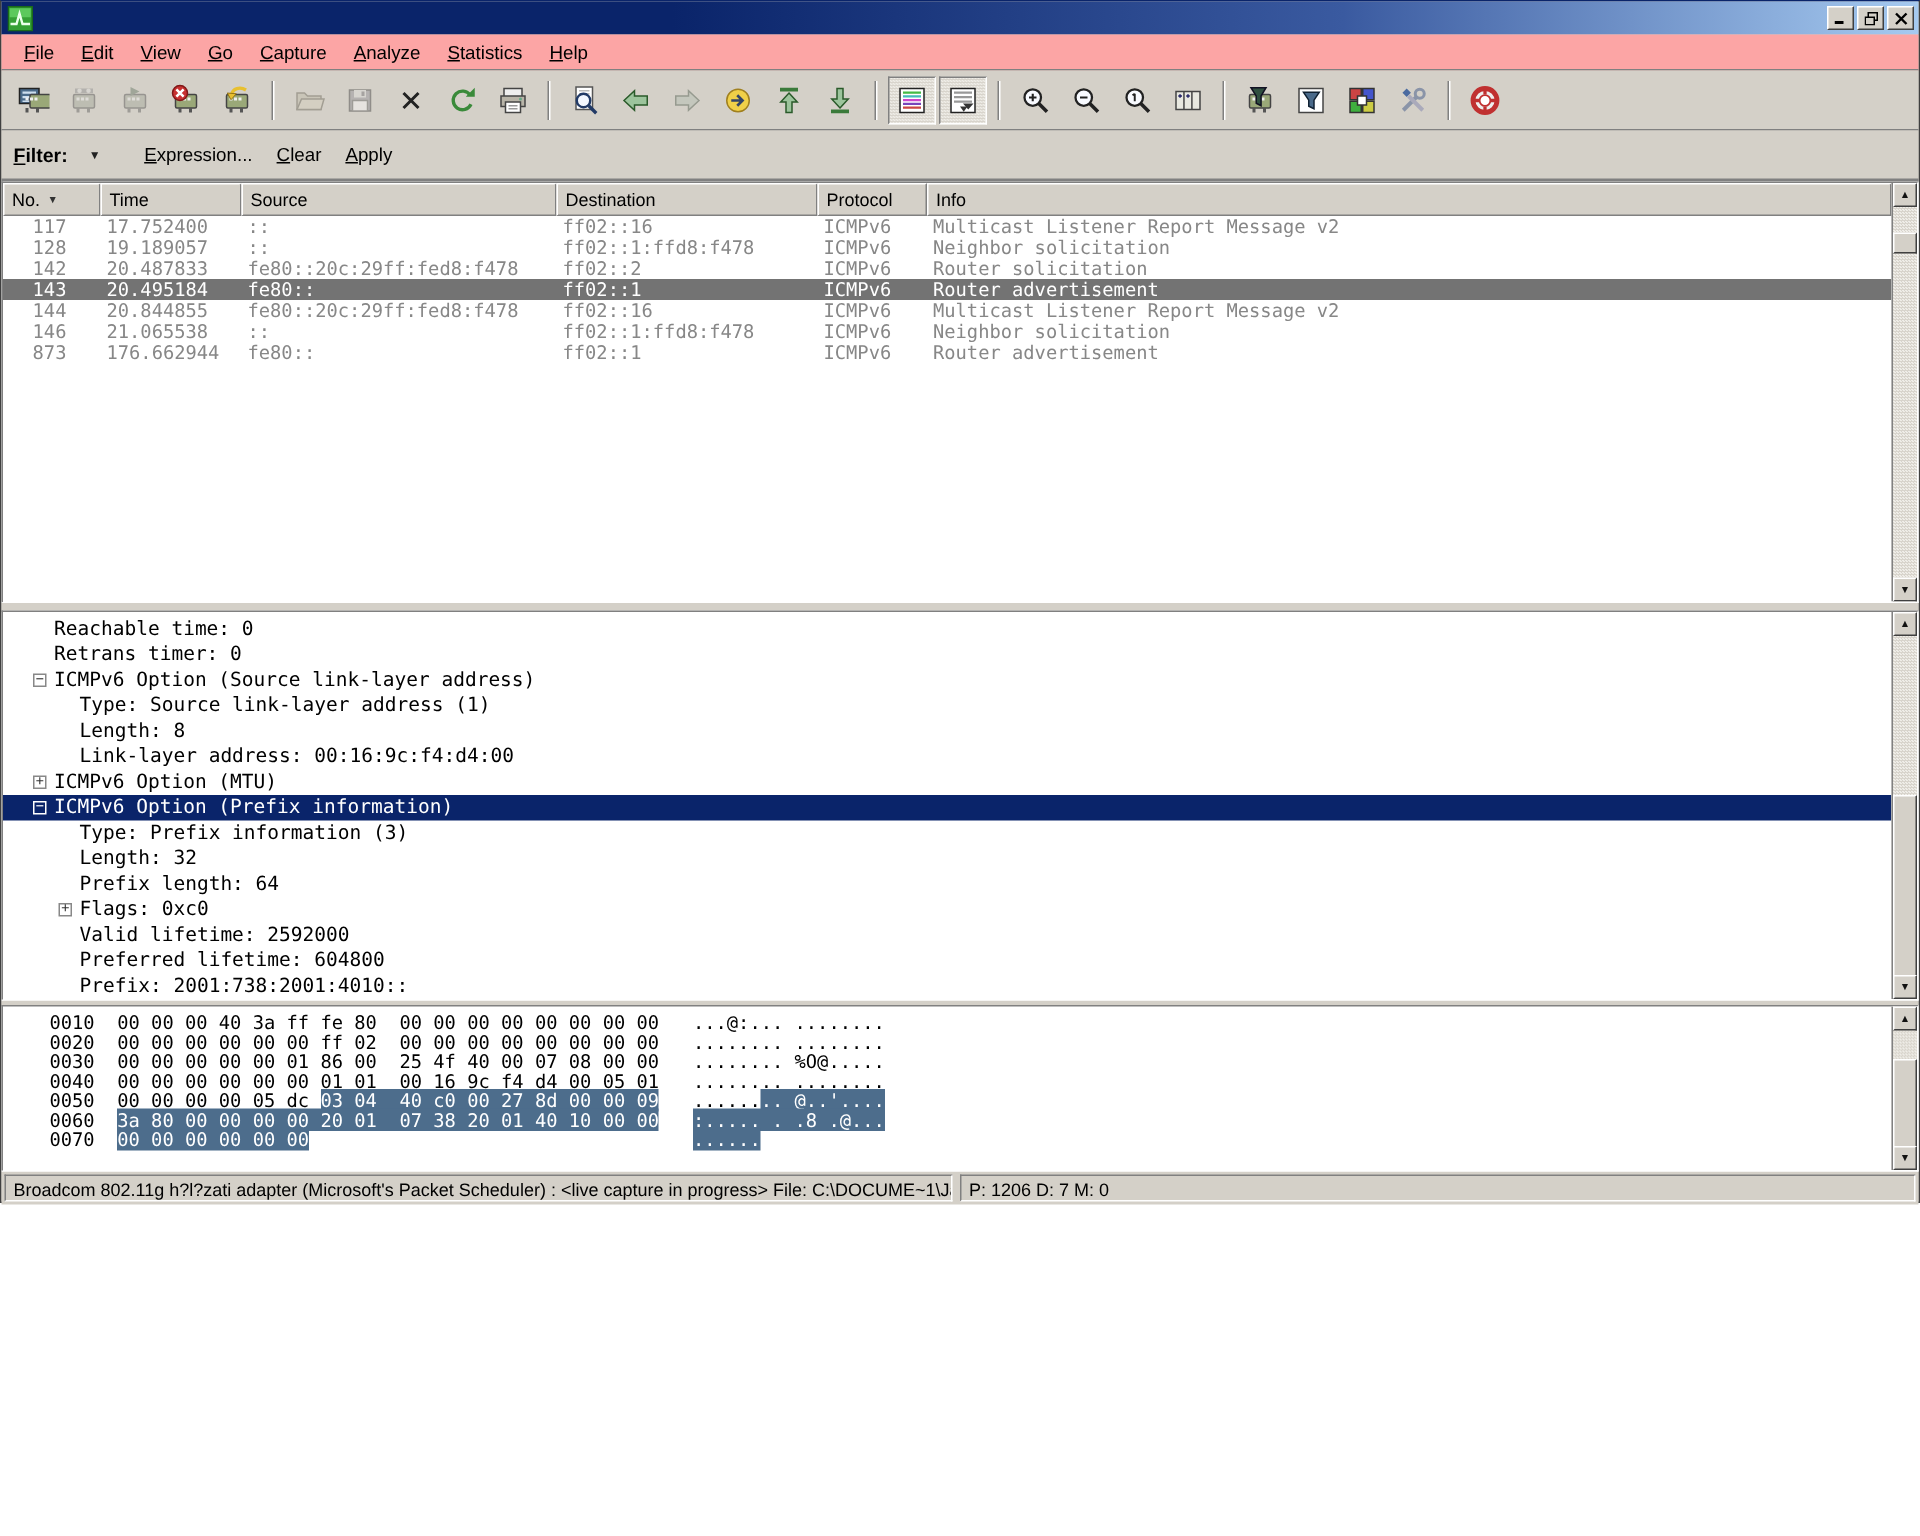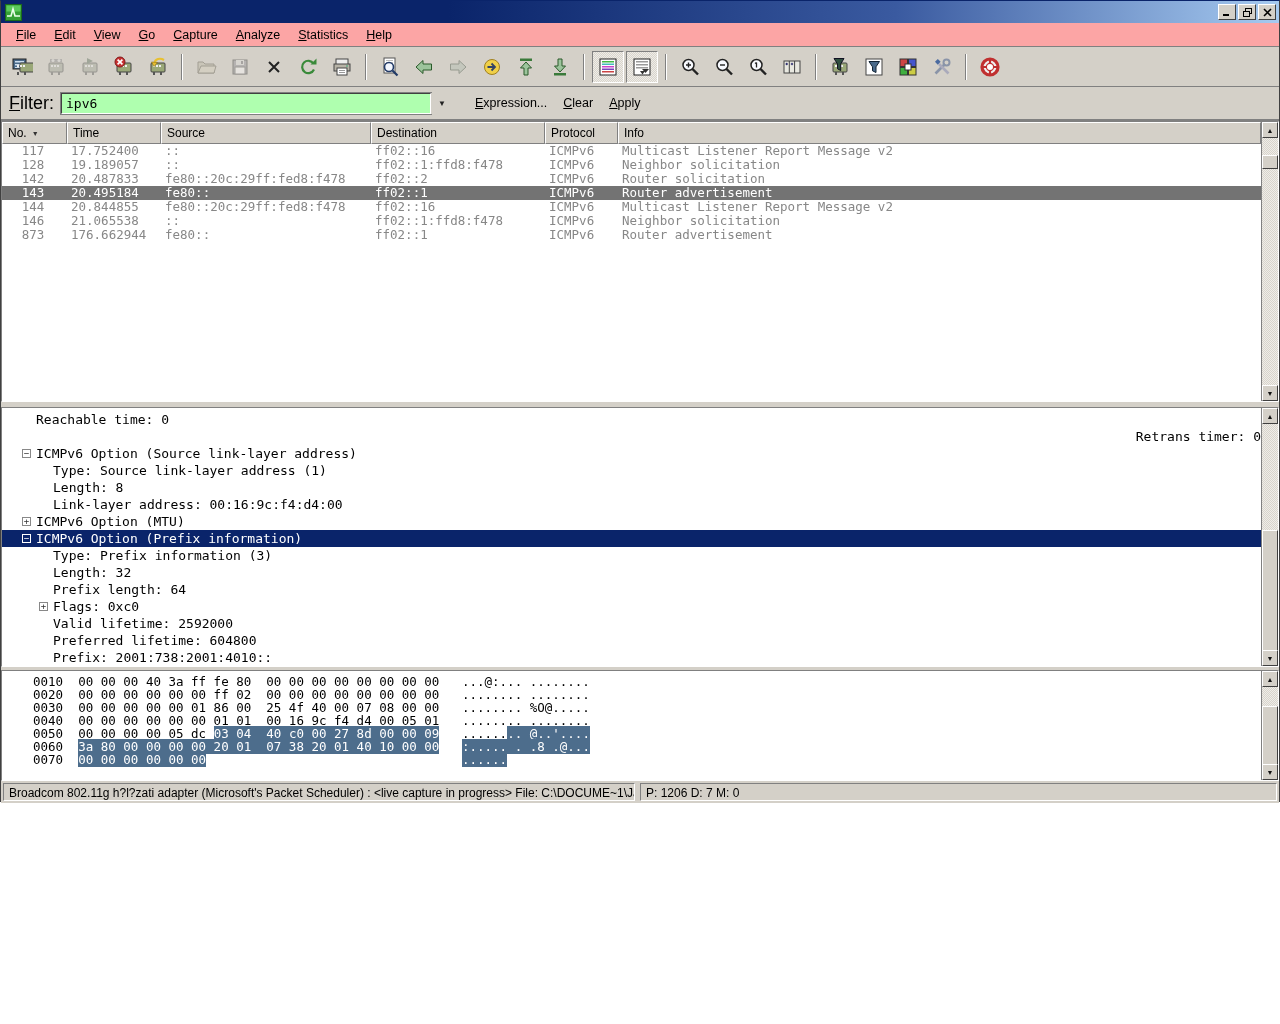--- a/index.html
+++ b/index.html
@@ -22,21 +22,21 @@
   .toolbar { height:40px; background:#d4d0c8; display:flex; align-items:center; padding-left:4px; border-bottom:1px solid #808080; flex:0 0 auto; }
   .tb-group { display:flex; align-items:center; }
   .tb-sep { width:2px; height:26px; margin:0 6px; border-left:1px solid #808080; border-right:1px solid #fff; }
   .tb-btn { width:32px; height:32px; background:transparent; border:1px solid transparent; display:flex; align-items:center; justify-content:center; margin:0 1px; }
   .tb-btn svg { width:22px; height:22px; display:block; }
   .tb-btn.dim svg { opacity:.42; filter:grayscale(70%); }
   .tb-btn.pressed { border:1px solid; border-color:#808080 #fff #fff #808080; background-color:#e6e4de; background-image:conic-gradient(#efede8 25%, #d8d4cc 0 50%, #efede8 0 75%, #d8d4cc 0); background-size:2px 2px; }
 
   
   .filterbar { height:34px; background:#d4d0c8; display:flex; align-items:center; padding-left:8px; border-bottom:2px solid #808080; flex:0 0 auto; }
-  .filter-label { font-size:18px; margin-right:7px; }
+  .filter-label { font-size:13px; margin-right:7px;font-weight:bold; }
   .filter-label u { text-decoration:underline; }
   .filter-input { width:370px; height:21px; background:#afffaf; border:1px solid; border-color:#404040 #fff #fff #404040; outline:1px solid #808080; font-family:"DejaVu Sans Mono", monospace; font-size:13px; padding:1px 4px; color:#000; }
   .filter-drop { width:22px; height:21px; background:#d4d0c8; border:none; font-size:8px; color:#222; display:flex; align-items:center; justify-content:center; margin-right:14px; }
   .flat-btn { background:transparent; border:none; font-size:12.5px; color:#000; padding:4px 8px; }
   .flat-btn u { text-decoration:underline; }
 
   
   .pane { background:#fff; border:1px solid; border-color:#808080 #fff #fff #808080; position:relative; overflow:hidden; }
   .packetlist { height:281px; flex:0 0 auto; display:flex; flex-direction:column; }
   .pl-body { flex:1; display:flex; }
@@ -418,21 +418,20 @@
               <circle cx="11" cy="11" r="3.6" fill="#fff" stroke="#c03030" stroke-width="1.2"></circle>
               <path d="M11 2.5 V7 M11 15 V19.5 M2.5 11 H7 M15 11 H19.5" stroke="#c03030" stroke-width="2.2"></path>
             </svg>
           </span>
         </button>
       </div>
     </div>
 
   <div class="filterbar">
     <span class="filter-label"><u>F</u>ilter:</span>
-    <input class="filter-input" type="text" value="ipv6" style="">
     <div class="filter-drop">▼</div>
     <button class="flat-btn"><u>E</u>xpression...</button>
     <button class="flat-btn"><u>C</u>lear</button>
     <button class="flat-btn"><u>A</u>pply</button>
   </div>
 
   <div class="pane packetlist">
     <div class="pl-body">
       <div class="pl-main">
         <div class="pl-header" style="grid-template-columns: 65px 94px 210px 174px 73px 1fr;">
@@ -521,21 +520,21 @@
           <div class="sb-btn sb-down">▼</div>
         </div>
     </div>
   </div>
 
   <div class="splitter"></div>
 
   <div class="pane details">
     <div class="dt-main" id="dt-lines">
         <div class="dt-line" style="padding-left: 20px;"><span class="expander none"></span><span>Reachable time: 0</span></div>
-        <div class="dt-line" style="padding-left: 20px; justify-content: flex-end;"><span class="expander none"></span><span>Retrans timer: 0</span></div>
+        <div class="dt-line" style="padding-left: 20px;"><span class="expander none"></span><span>Retrans timer: 0</span></div>
         <div class="dt-line" style="padding-left: 20px;"><span class="expander">−</span><span>ICMPv6 Option (Source link-layer address)</span></div>
         <div class="dt-line" style="padding-left: 37px;"><span class="expander none"></span><span>Type: Source link-layer address (1)</span></div>
         <div class="dt-line" style="padding-left: 37px;"><span class="expander none"></span><span>Length: 8</span></div>
         <div class="dt-line" style="padding-left: 37px;"><span class="expander none"></span><span>Link-layer address: 00:16:9c:f4:d4:00</span></div>
         <div class="dt-line" style="padding-left: 20px;"><span class="expander">+</span><span>ICMPv6 Option (MTU)</span></div>
         <div class="dt-line selected" style="padding-left: 20px;"><span class="expander">−</span><span>ICMPv6 Option (Prefix information)</span></div>
         <div class="dt-line" style="padding-left: 37px;"><span class="expander none"></span><span>Type: Prefix information (3)</span></div>
         <div class="dt-line" style="padding-left: 37px;"><span class="expander none"></span><span>Length: 32</span></div>
         <div class="dt-line" style="padding-left: 37px;"><span class="expander none"></span><span>Prefix length: 64</span></div>
         <div class="dt-line" style="padding-left: 37px;"><span class="expander">+</span><span>Flags: 0xc0</span></div>

